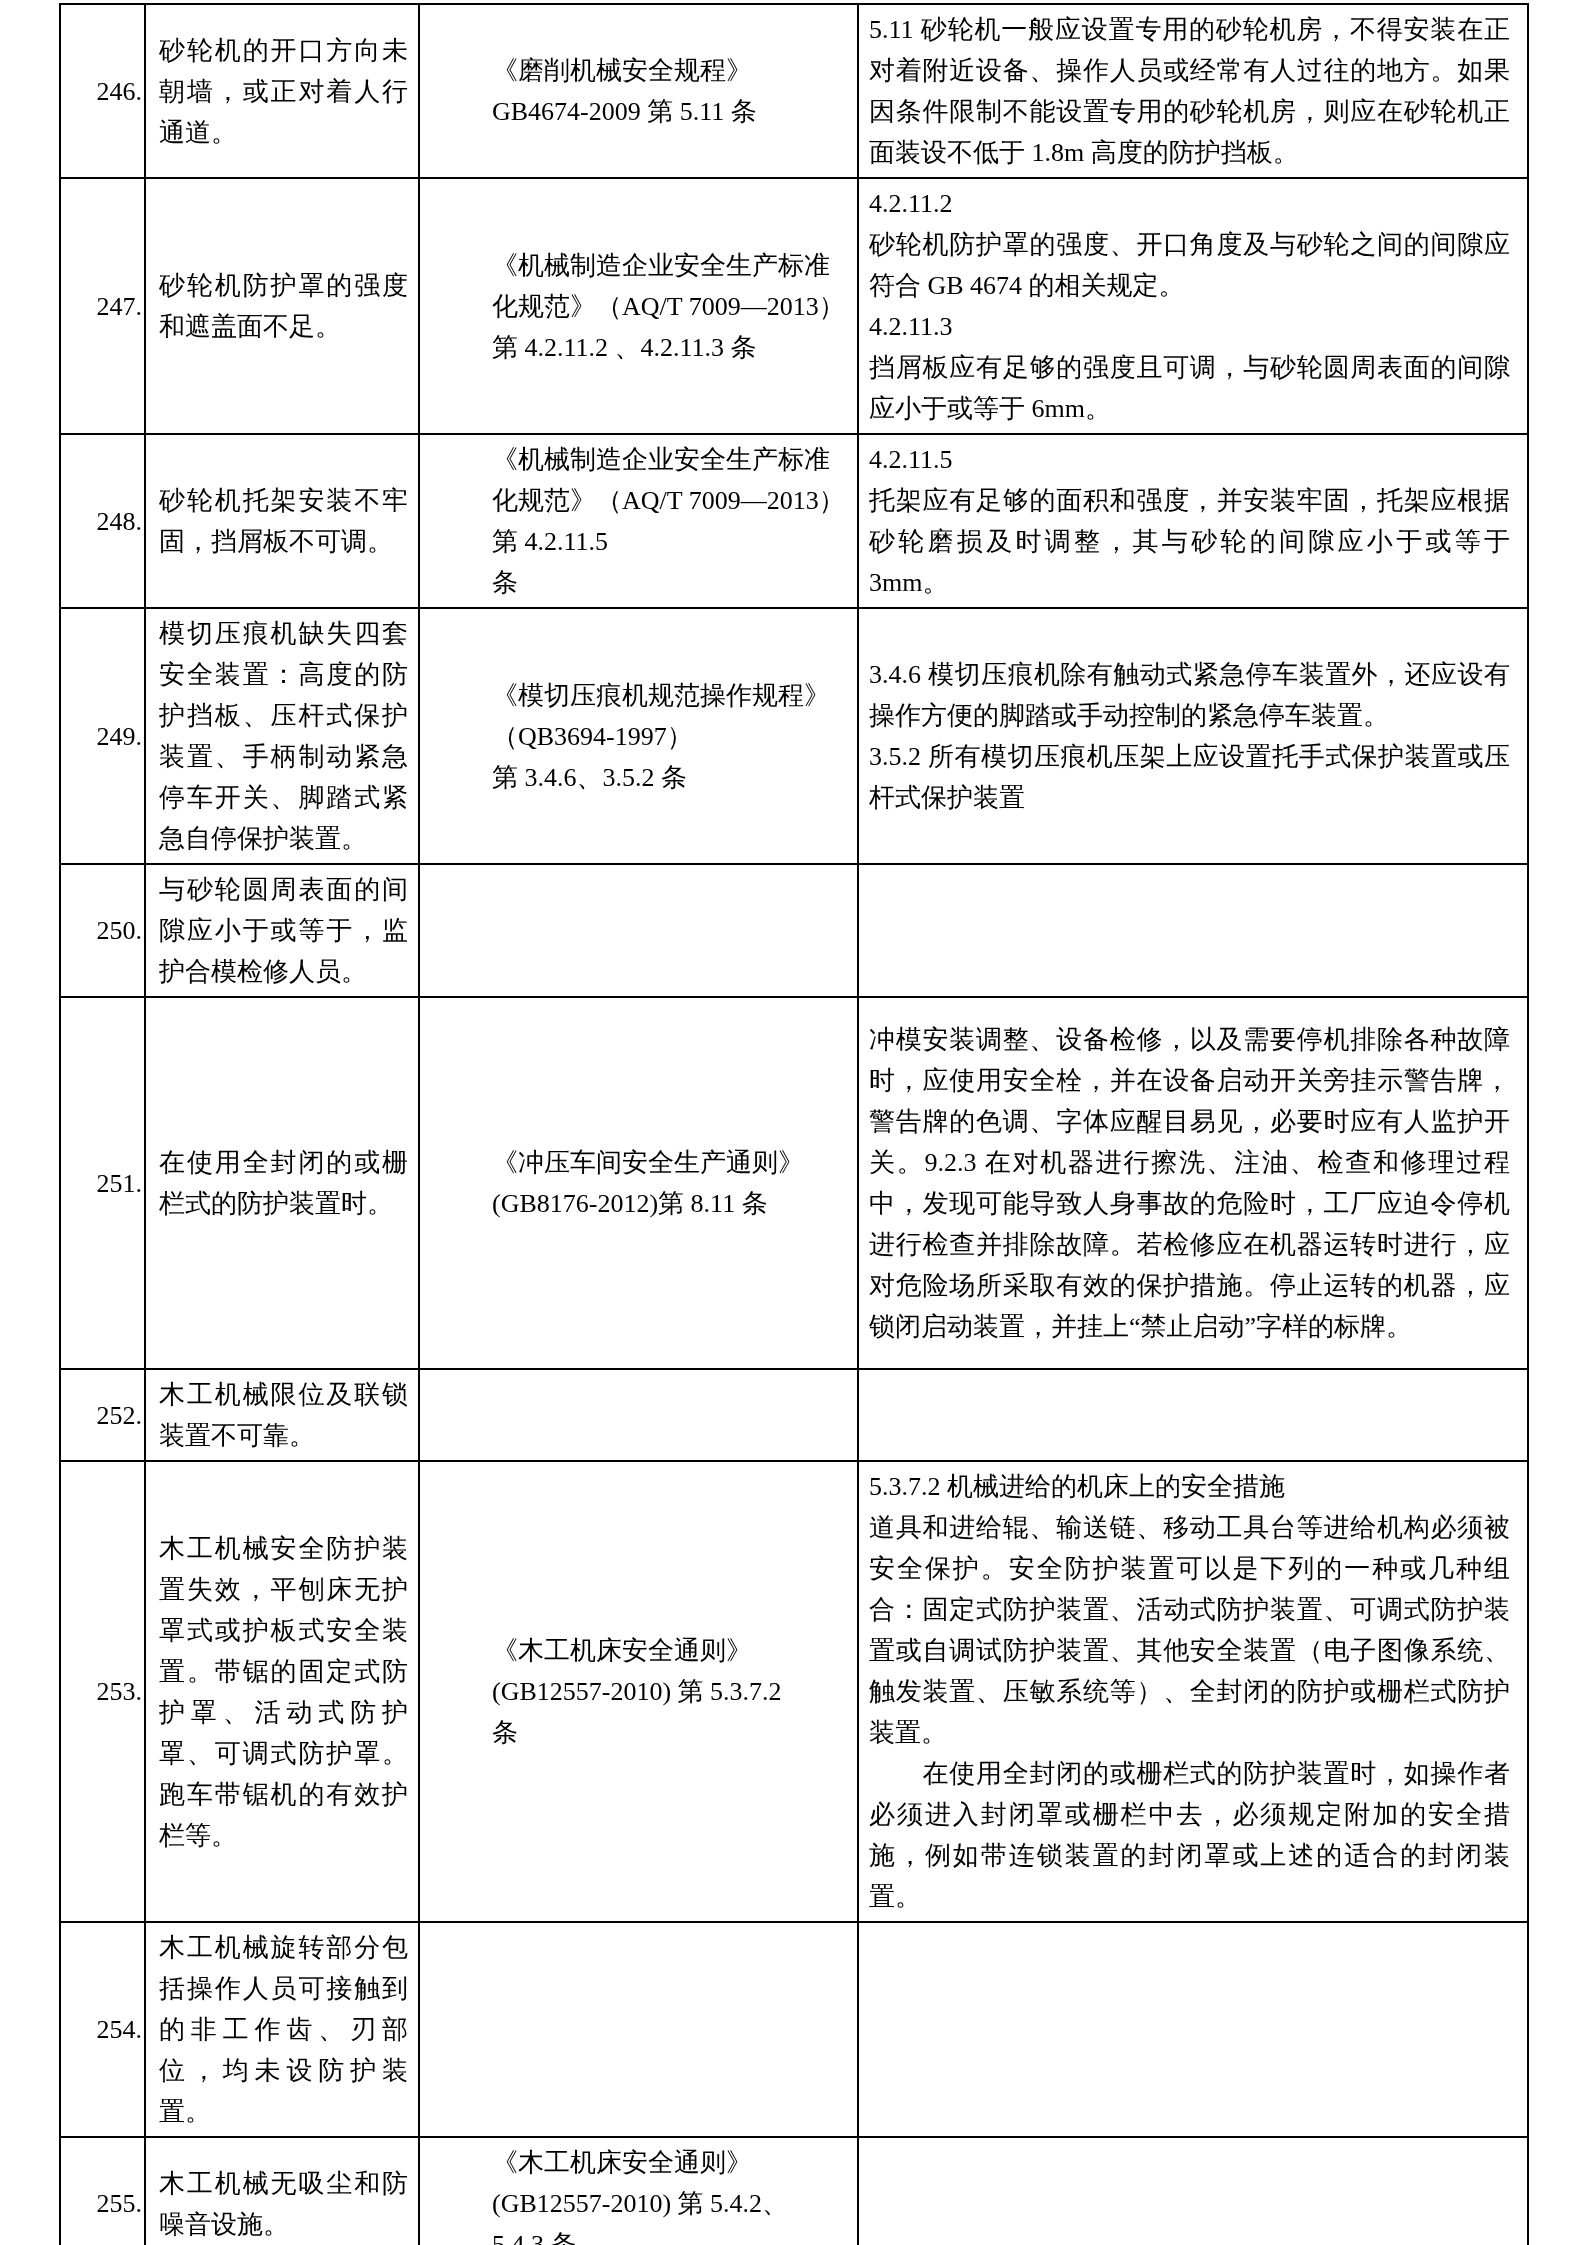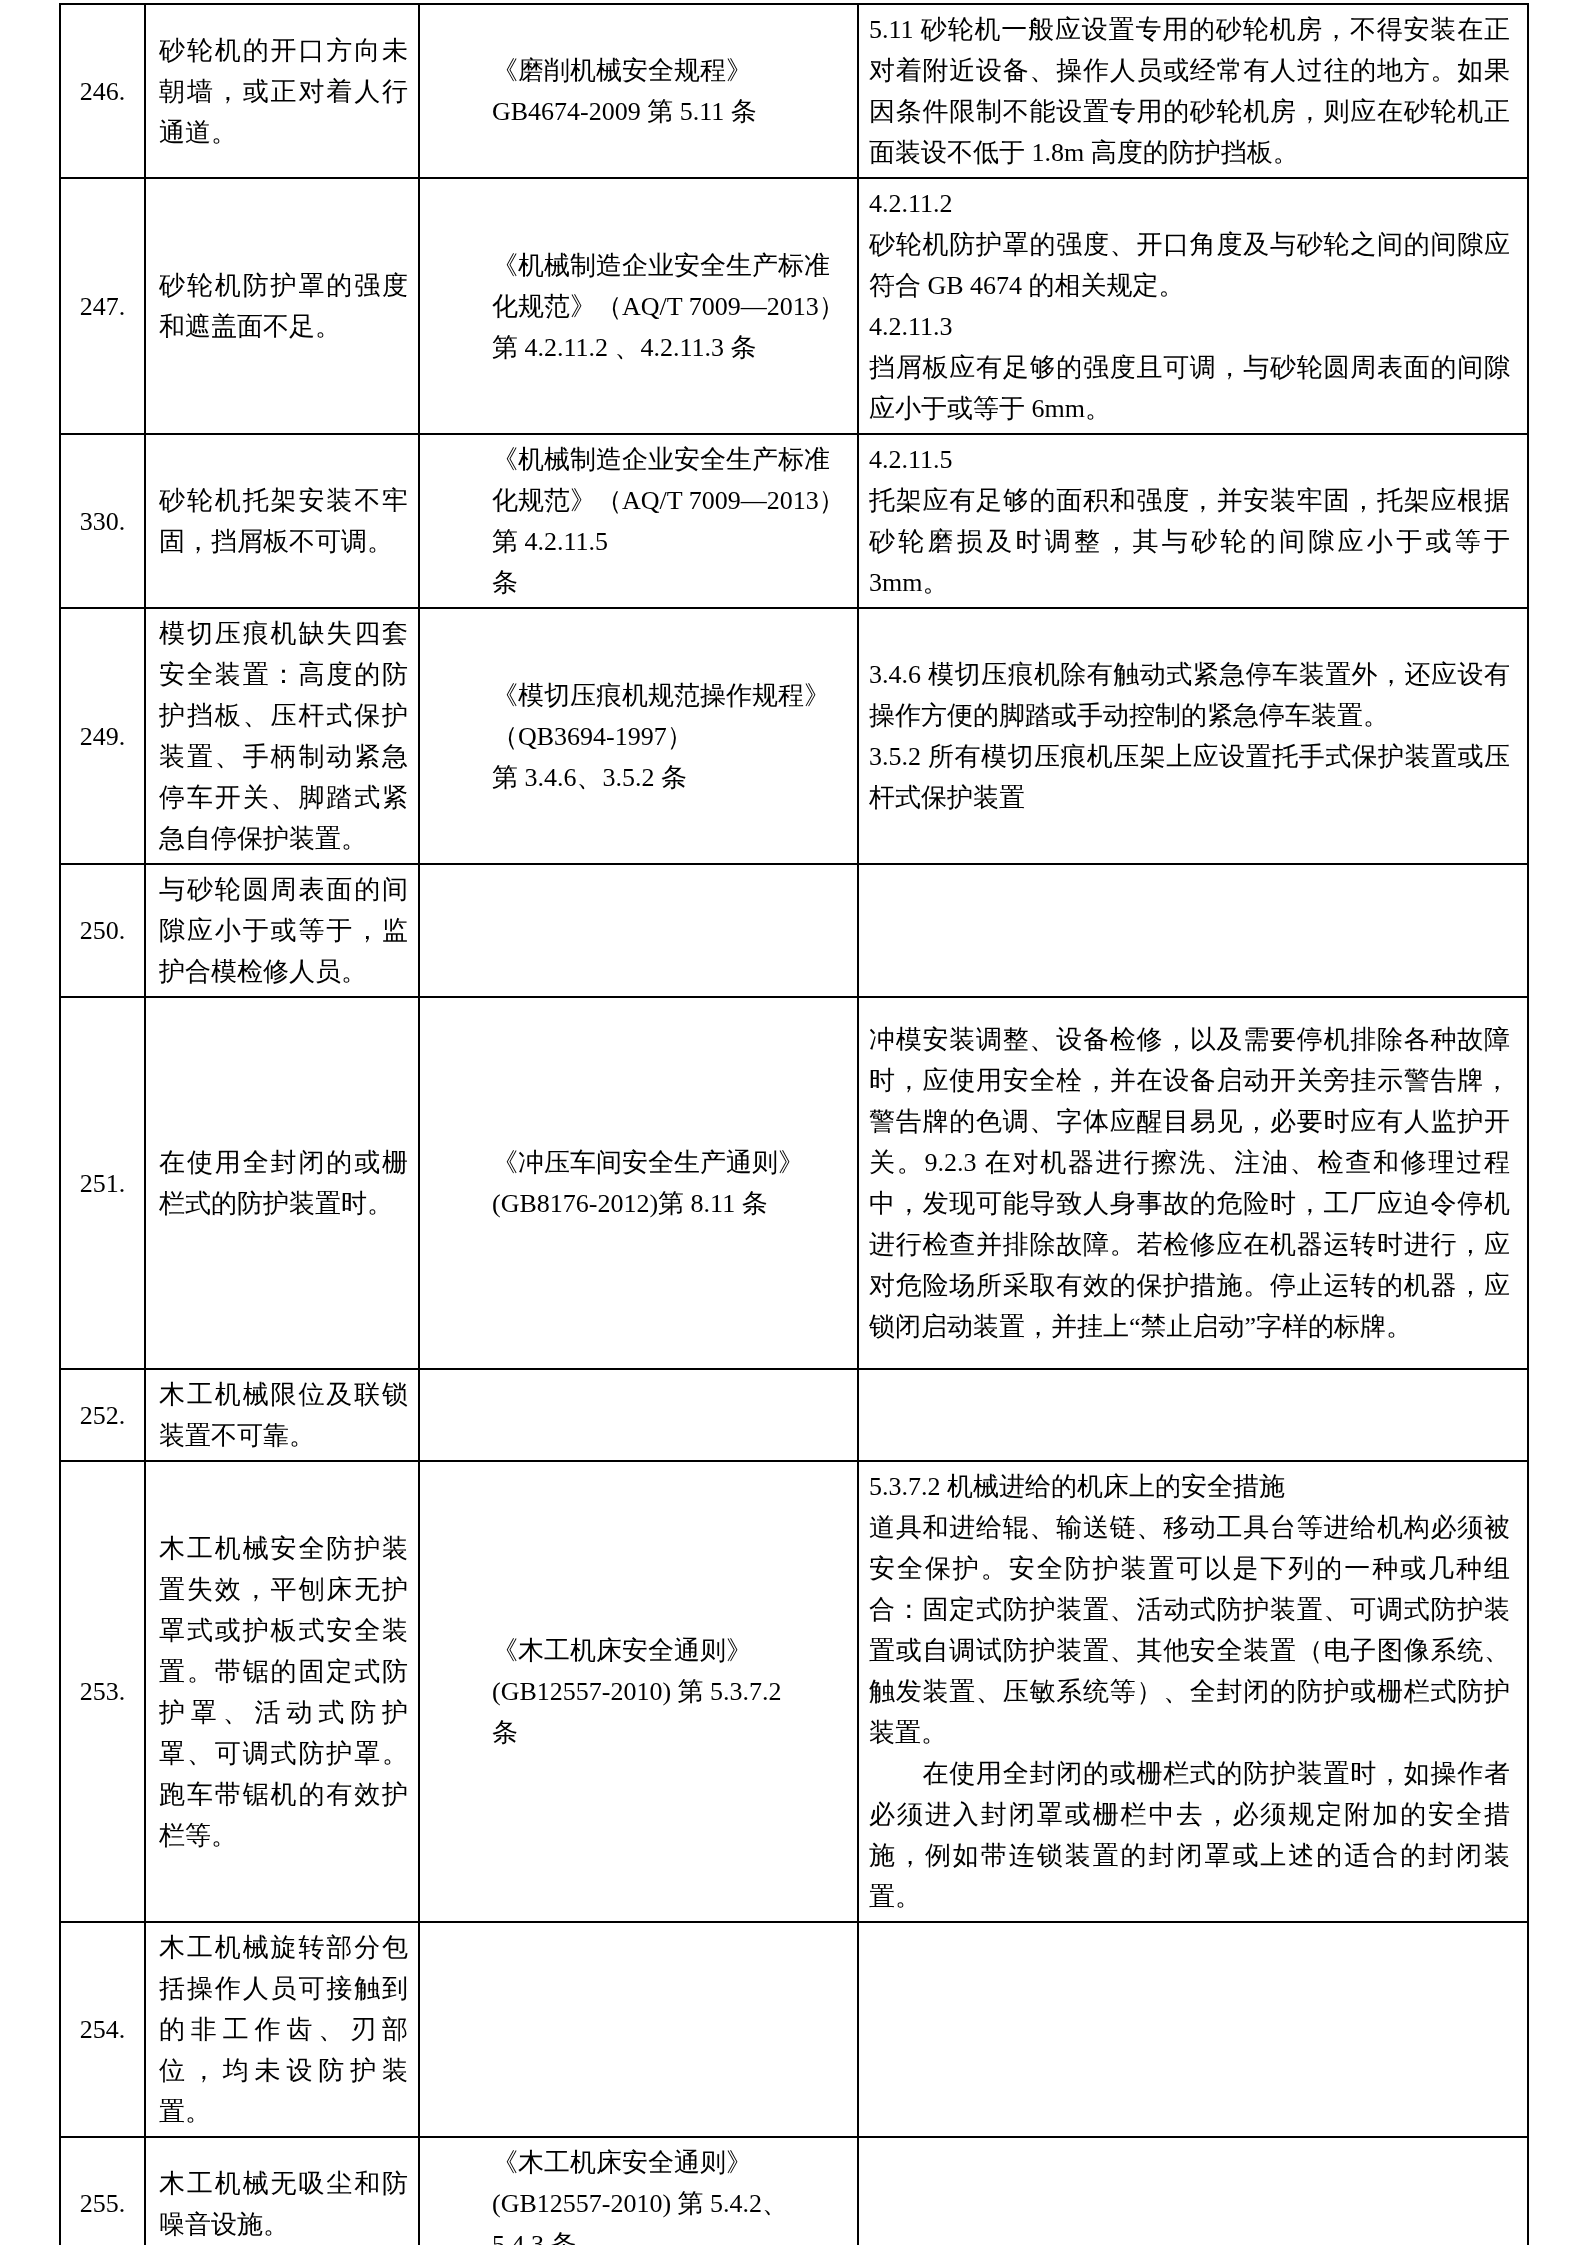--- a/index.html
+++ b/index.html
@@ -31,21 +31,21 @@
   table.reg tr:nth-child(3){height:170px}
   table.reg tr:nth-child(4){height:250px}
   table.reg tr:nth-child(5){height:125px}
   table.reg tr:nth-child(6){height:372px}
   table.reg tr:nth-child(7){height:92px}
   table.reg tr:nth-child(8){height:457px}
   table.reg tr:nth-child(9){height:168px}
   table.reg tr:nth-child(10){height:123px}
 
   td.c-num{
-    text-align:center;
+    text-align:right;
     font-size:30px;
     padding:0 2px;
   }
   td.c-desc{
     font-size:25px;
     text-align:justify;
     padding:4px 10px 4px 13px;
     border-radius:28px;
   }
   td.c-std{
@@ -81,21 +81,21 @@
     <tr>
       <td class="c-num">247.</td>
       <td class="c-desc">砂轮机防护罩的强度和遮盖面不足。</td>
       <td class="c-std">《机械制造企业安全生产标准化规范》（AQ/T 7009—2013）　　　第 4.2.11.2 、4.2.11.3 条</td>
       <td class="c-detail"><span>4.2.11.2
 砂轮机防护罩的强度、开口角度及与砂轮之间的间隙应符合 GB 4674 的相关规定。
 4.2.11.3
 挡屑板应有足够的强度且可调，与砂轮圆周表面的间隙应小于或等于 6mm。</span></td>
     </tr>
     <tr>
-      <td class="c-num">330.</td>
+      <td class="c-num">248.</td>
       <td class="c-desc">砂轮机托架安装不牢固，挡屑板不可调。</td>
       <td class="c-std">《机械制造企业安全生产标准化规范》（AQ/T 7009—2013）　　　第 4.2.11.5
 条</td>
       <td class="c-detail"><span>4.2.11.5
 托架应有足够的面积和强度，并安装牢固，托架应根据砂轮磨损及时调整，其与砂轮的间隙应小于或等于 3mm。</span></td>
     </tr>
     <tr>
       <td class="c-num">249.</td>
       <td class="c-desc">模切压痕机缺失四套安全装置：高度的防护挡板、压杆式保护装置、手柄制动紧急停车开关、脚踏式紧急自停保护装置。</td>
       <td class="c-std">《模切压痕机规范操作规程》（QB3694-1997）

